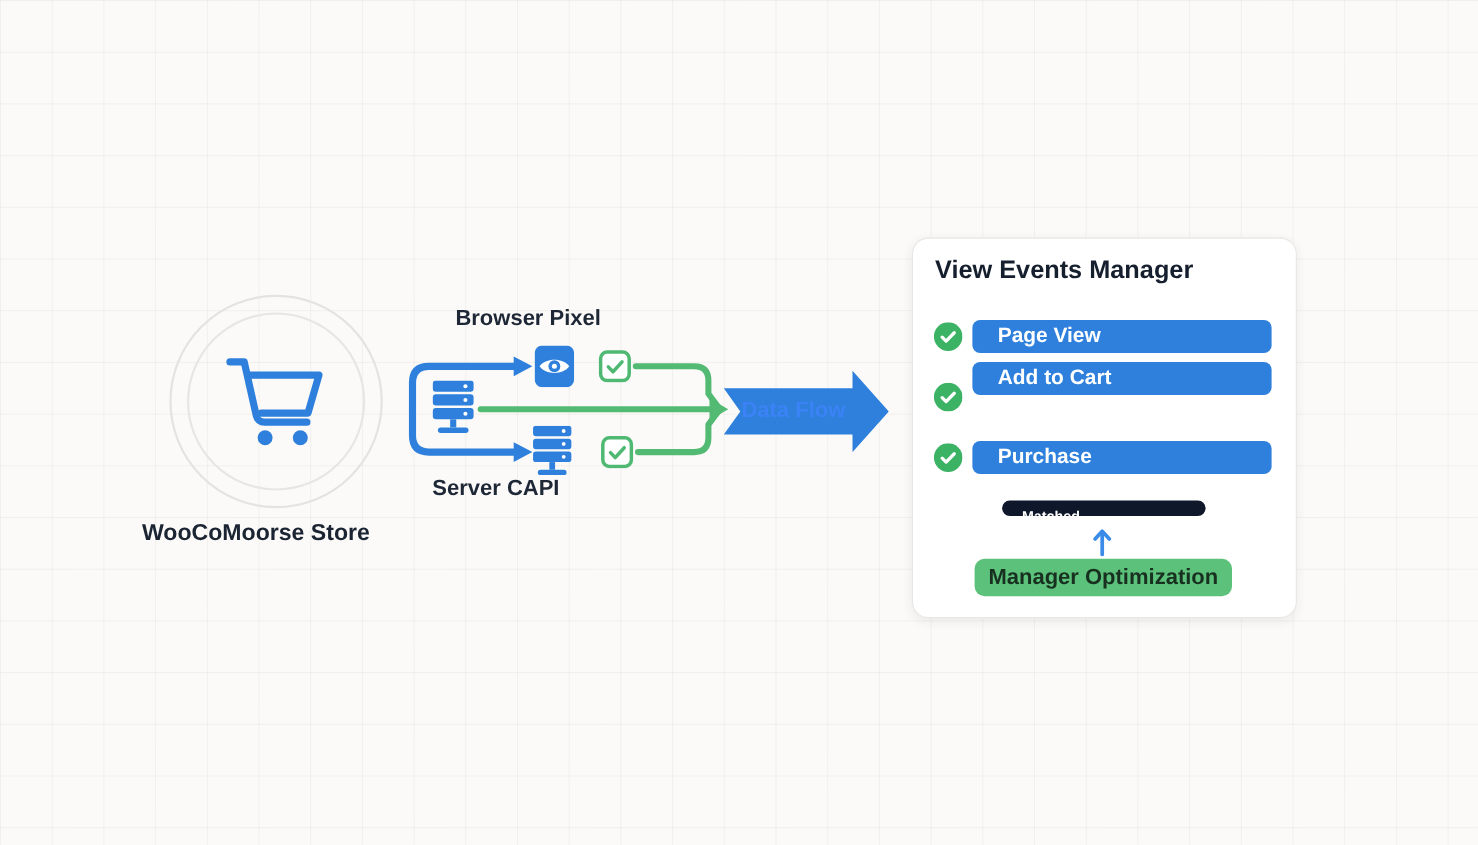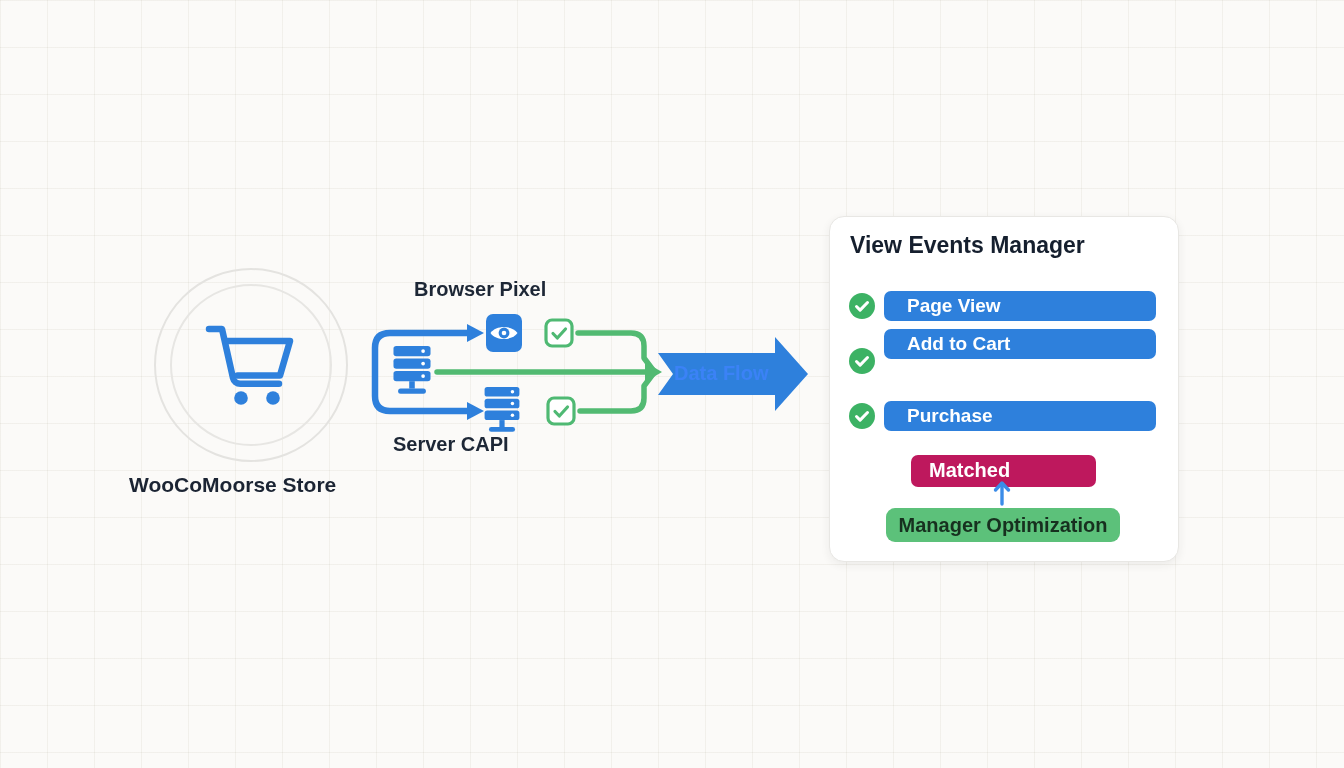--- a/index.html
+++ b/index.html
@@ -34,22 +34,22 @@
   
   .card{left:829px;top:216px;width:348px;height:344px;background:#ffffff;border:1.5px solid #e8e7e4;
         border-radius:15px;box-shadow:0 3px 10px rgba(40,40,40,0.07);}
   .card-title{position:absolute;left:20px;top:15px;font-size:23px;font-weight:700;color:#151f2e;}
   .check-circle{position:absolute;left:19px;width:26px;height:26px;}
   .event-pill{position:absolute;left:54px;width:272px;height:30px;background:#2e80dc;border-radius:7px;
               color:#ffffff;font-size:19px;font-weight:600;line-height:30px;padding-left:23px;box-sizing:border-box;}
   .row1-check{top:76px;} .row1-pill{top:74px;}
   .row2-check{top:131px;} .row2-pill{top:112px;}
   .row3-check{top:186px;} .row3-pill{top:184px;}
-  .matched-pill{position:absolute;left:81px;top:238px;width:185px;height:32px;background:#be185d;border-radius:7px;
-              color:#ffffff;font-size:20px;font-weight:600;line-height:30px;padding-left:18px;box-sizing:border-box;}
+  .matched-pill{position:absolute;left:81px;top:238px;width:185px;height:14px;background:#0f172a;border-radius:7px;
+              color:#ffffff;font-size:13px;font-weight:600;line-height:30px;padding-left:18px;box-sizing:border-box;}
   .up-arrow{position:absolute;left:162px;top:263px;}
   .campaign-pill{position:absolute;left:56px;top:291px;width:234px;height:34px;background:#5cc17a;border-radius:9px;
               color:#17301f;font-size:20px;font-weight:700;line-height:34px;text-align:center;}
 </style>
 </head>
 <body>
 
 <div class="abs circle-outer"></div>
 <div class="abs circle-inner"></div>
 <svg class="abs cart-svg" width="96" height="92" viewBox="0 0 96 92">

